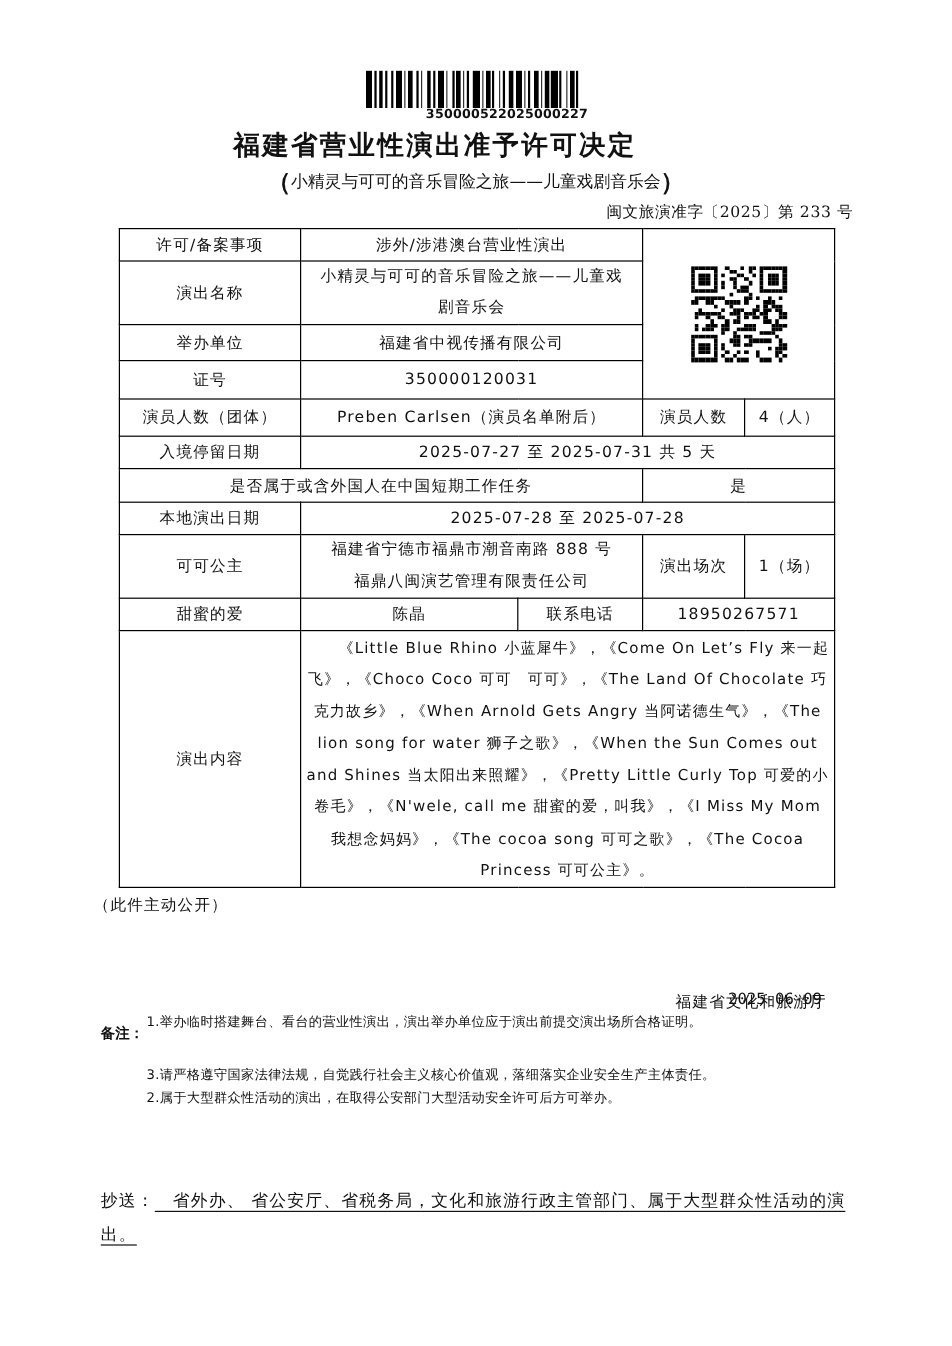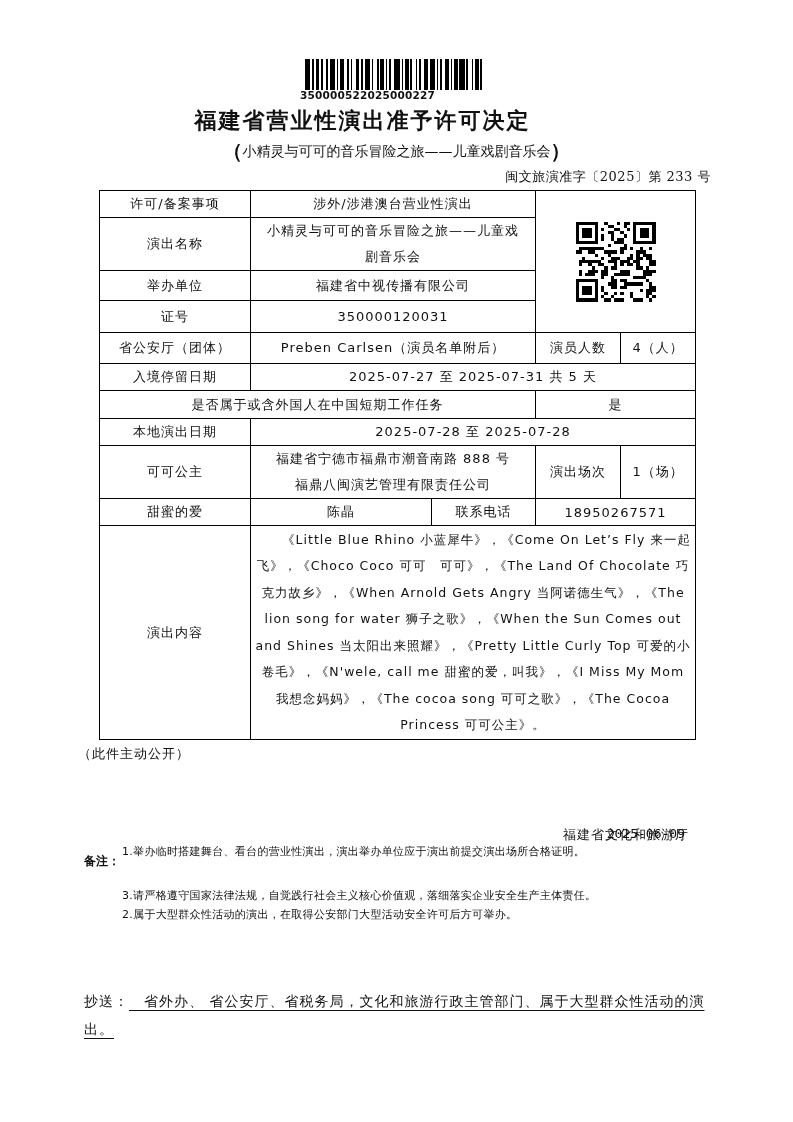--- a/index.html
+++ b/index.html
@@ -1,20 +1,20 @@
 <!DOCTYPE html>
 <html><head>
 <meta charset="utf-8">
 <style>
   html, body { margin: 0; padding: 0; background: #ffffff; }
   body { width: 793px; height: 1122px; position: relative; font-family: "DejaVu Sans", "Liberation Sans", sans-serif; color: #111; overflow: hidden; }
   .abs { position: absolute; }
   .barcode { left: 305px; top: 59px; width: 180px; height: 31px; display: flex; align-items: stretch; }
   .barcode span { display: block; background: #000; height: 100%; }
-  .barcode-num { left: 300px; top: 89px; width: 190px; text-align: left; font-family: "DejaVu Sans", sans-serif; font-size: 10.5px; font-weight: bold; letter-spacing: 0.2px; }
+  .barcode-num { left: 300px; top: 89px; width: 190px; text-align: right; font-family: "DejaVu Sans", sans-serif; font-size: 10.5px; font-weight: bold; letter-spacing: 0.2px; }
   .title { left: 0; top: 106px; width: 725px; text-align: center; font-size: 22px; font-weight: bold; letter-spacing: 2px; }
   .subtitle { left: 0; top: 138px; width: 793px; text-align: center; font-size: 14px; }
   .subtitle .paren { font-size: 20px; font-weight: bold; vertical-align: -2px; }
   .docno { right: 82px; top: 168px; font-size: 13px; letter-spacing: 0.5px; font-family: "DejaVu Serif", serif; }
   table.main { position: absolute; left: 99px; top: 190px; width: 596px; border-collapse: collapse; table-layout: fixed; font-size: 13px; }
   table.main td { border: 1px solid #000; text-align: center; vertical-align: middle; padding: 0 4px; letter-spacing: 1px; font-family: "DejaVu Sans", sans-serif; }
   td.lab { letter-spacing: 2px; }
   td.mono { font-family: "DejaVu Sans Mono", monospace; letter-spacing: 0; }
   td.content { text-align: left; font-family: "DejaVu Sans Mono", monospace; font-size: 12.5px; line-height: 26.5px; padding: 2px 6px; letter-spacing: 0; margin-left: 29px; }
   .qr { width: 80px; height: 80px; margin: 0 auto; display: grid; grid-template-columns: repeat(25, 1fr); grid-template-rows: repeat(25, 1fr); }
@@ -761,21 +761,21 @@
   </tr>
   <tr style="height:30px">
     <td class="lab">举办单位</td>
     <td colspan="2">福建省中视传播有限公司</td>
   </tr>
   <tr style="height:32px">
     <td class="lab">证号</td>
     <td colspan="2" class="mono">350000120031</td>
   </tr>
   <tr style="height:31px">
-    <td class="lab">省公安厅（团体）</td>
+    <td class="lab">演员人数（团体）</td>
     <td colspan="2">Preben Carlsen（演员名单附后）</td>
     <td class="lab">演员人数</td>
     <td>4（人）</td>
   </tr>
   <tr style="height:27px">
     <td class="lab">入境停留日期</td>
     <td colspan="4" class="mono">2025-07-27 至 2025-07-31 共 5 天</td>
   </tr>
   <tr style="height:28px">
     <td colspan="3" class="lab">是否属于或含外国人在中国短期工作任务</td>

